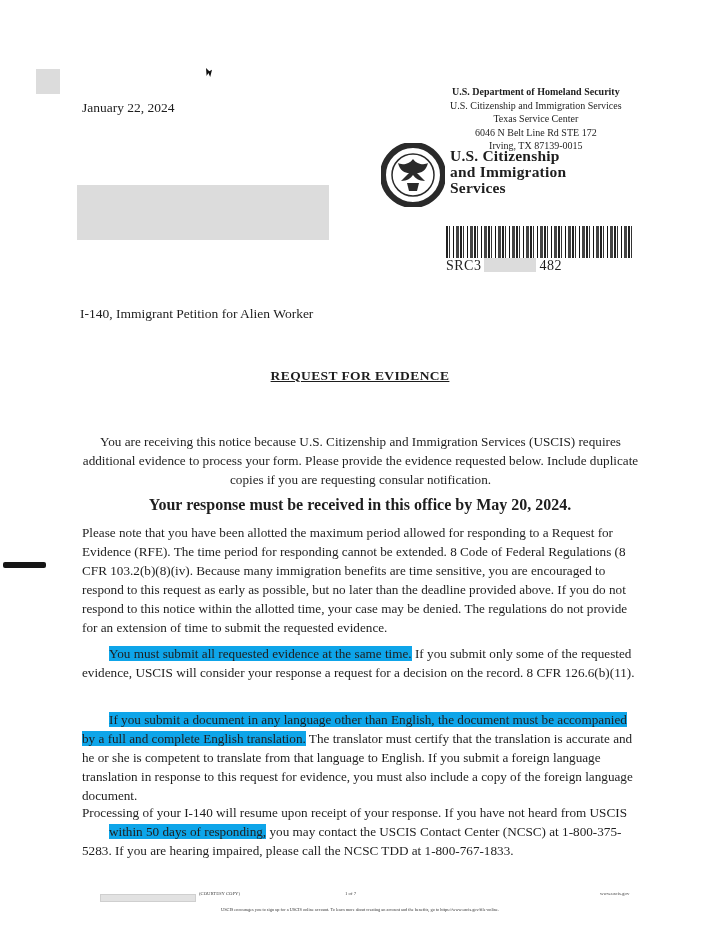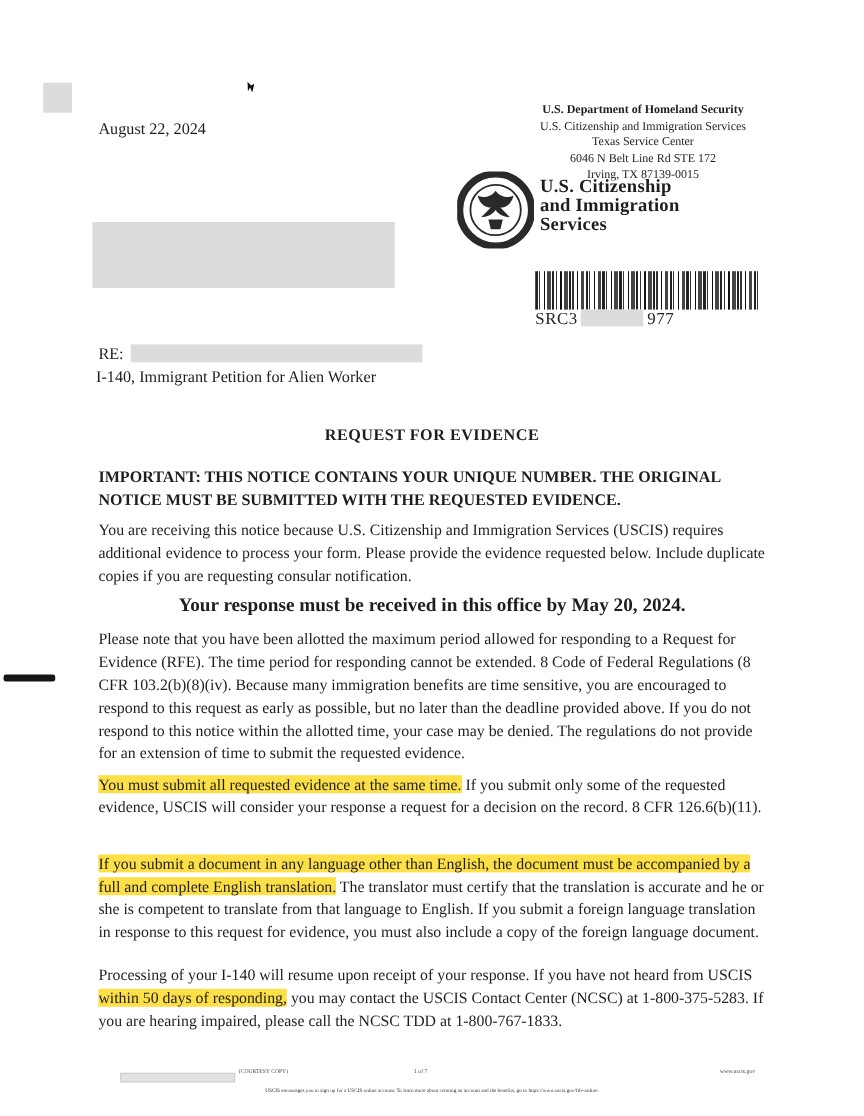--- a/index.html
+++ b/index.html
@@ -36,48 +36,48 @@
   }
   .receipt{left:446px;top:258px;font-size:14px;letter-spacing:.5px;}
   .receipt .redact-inline{display:inline-block;width:52px;height:14px;background:#dcdcdc;vertical-align:-2px;margin:0 3px;}
   
   .addr-redact{left:77px;top:185px;width:252px;height:55px;}
   
   .re-line{left:82px;top:287px;font-size:13.5px;}
   .re-line .redact-inline{display:inline-block;width:243px;height:15px;background:#dcdcdc;vertical-align:-3px;margin-left:6px;}
   .re-form{left:80px;top:306px;font-size:13.5px;}
   
-  .title{left:0;top:355px;width:720px;text-align:center;font-weight:bold;font-size:13.5px;
-         letter-spacing:.4px;}
+  .title{left:0;top:368px;width:720px;text-align:center;font-weight:bold;font-size:13.5px;
+         text-decoration:underline;letter-spacing:.4px;}
   .para{left:82px;width:557px;font-size:13.2px;line-height:19px;text-align:left;}
   .important{top:388px;font-weight:bold;font-size:13.4px;}
-  .p1{top:432px;}
+  .p1{top:432px;text-align:center;}
   .deadline{left:0;top:496px;width:720px;text-align:center;font-weight:bold;font-size:16px;}
   .p2{top:523px;}
   .p3{top:644px;}
   .p4{top:710px;}
   .p5{top:803px;}
-  .hl{background:#fde047;}
+  .hl{background:#0ea5e9;margin-left:27px;}
   
   .footer-redact{left:100px;top:894px;width:94px;height:6px;background:#e2e2e2;border:1px solid #cfcfcf;}
   .f-left{left:199px;top:891px;font-size:6px;color:#444;transform:scale(.78);transform-origin:left top;}
   .f-center{left:345px;top:891px;font-size:6px;color:#444;transform:scale(.8);transform-origin:left top;}
   .f-right{left:600px;top:891px;font-size:6px;color:#444;transform:scale(.8);transform-origin:left top;}
   .f-note{left:0;top:907px;width:720px;text-align:center;font-size:6px;color:#333;transform:scale(.72);transform-origin:center top;}
 </style>
 </head>
 <body>
 
 <div class="page">
 
   <div class="abs redact sq-redact"></div>
   <div class="abs speck"></div>
   <div class="abs edge-mark"></div>
 
-  <div class="abs date">August 22, 2024</div>
+  <div class="abs date">January 22, 2024</div>
 
   <div class="abs sender">
     <div class="b">U.S. Department of Homeland Security</div>
     <div>U.S. Citizenship and Immigration Services</div>
     <div>Texas Service Center</div>
     <div>6046 N Belt Line Rd STE 172</div>
     <div>Irving, TX 87139-0015</div>
   </div>
 
   <div class="abs seal">
@@ -90,33 +90,29 @@
   </div>
 
   <div class="abs wordmark">
     <div>U.S. Citizenship</div>
     <div>and Immigration</div>
     <div>Services</div>
   </div>
 
   <div class="abs barcode"></div>
   <div class="abs receipt">
-    <span>SRC3</span><span class="redact-inline"></span><span>977</span>
+    <span>SRC3</span><span class="redact-inline"></span><span>482</span>
   </div>
 
   <div class="abs redact addr-redact"></div>
 
-  <div class="abs re-line">
-    <span>RE:</span><span class="redact-inline"></span>
-  </div>
   <div class="abs re-form">I-140, Immigrant Petition for Alien Worker</div>
 
   <div class="abs title">REQUEST FOR EVIDENCE</div>
 
-  <div class="abs para important">IMPORTANT: THIS NOTICE CONTAINS YOUR UNIQUE NUMBER. THE ORIGINAL NOTICE MUST BE SUBMITTED WITH THE REQUESTED EVIDENCE.</div>
 
   <div class="abs para p1">You are receiving this notice because U.S. Citizenship and Immigration Services (USCIS) requires additional evidence to process your form. Please provide the evidence requested below. Include duplicate copies if you are requesting consular notification.</div>
 
   <div class="abs deadline">Your response must be received in this office by May 20, 2024.</div>
 
   <div class="abs para p2">Please note that you have been allotted the maximum period allowed for responding to a Request for Evidence (RFE). The time period for responding cannot be extended. 8 Code of Federal Regulations (8 CFR 103.2(b)(8)(iv). Because many immigration benefits are time sensitive, you are encouraged to respond to this request as early as possible, but no later than the deadline provided above. If you do not respond to this notice within the allotted time, your case may be denied. The regulations do not provide for an extension of time to submit the requested evidence.</div>
 
   <div class="abs para p3">
     <span class="hl">You must submit all requested evidence at the same time.</span><span> If you submit only some of the requested evidence, USCIS will consider your response a request for a decision on the record. 8 CFR 126.6(b)(11).</span>
   </div>

